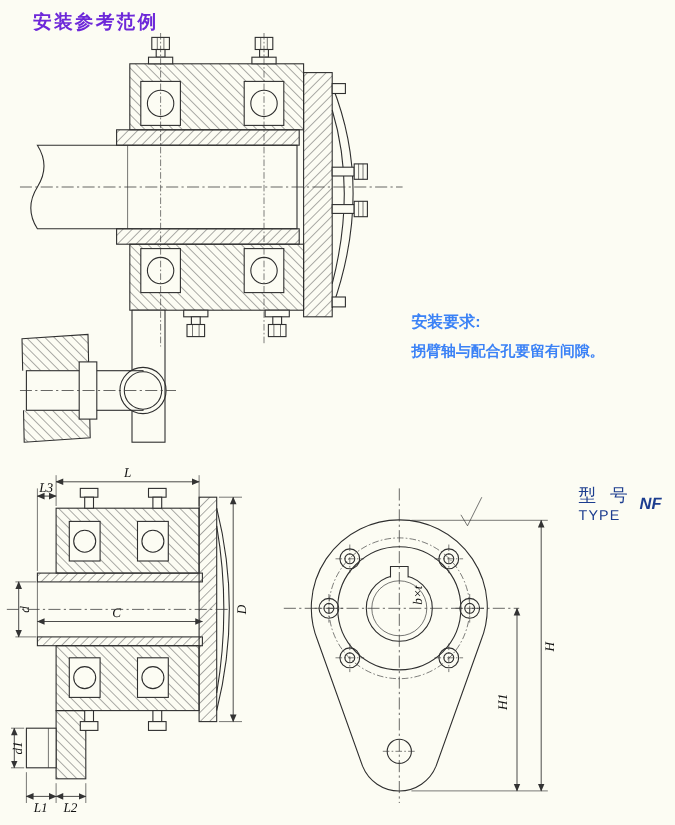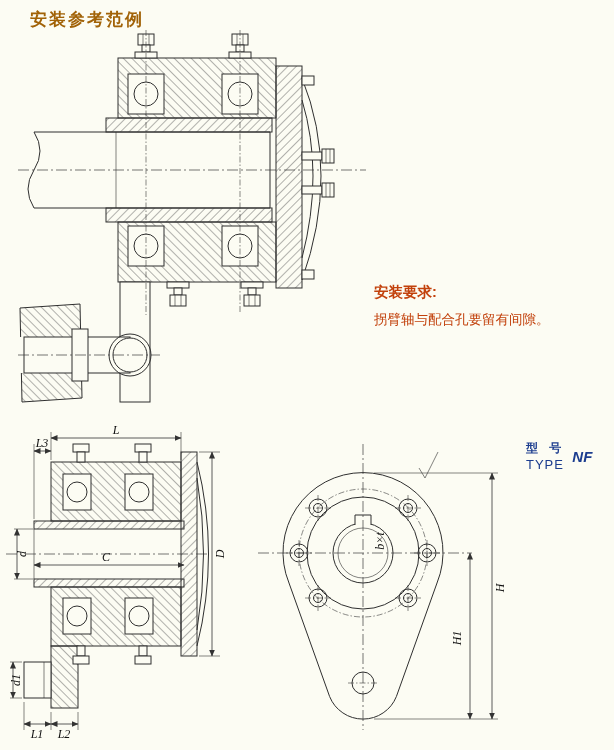--- a/index.html
+++ b/index.html
@@ -1,23 +1,23 @@
 <!DOCTYPE html>
 <html><head>
 <meta charset="utf-8">
 <style>
   * { margin:0; padding:0; box-sizing:border-box; }
   html,body { width:614px; height:750px; }
   body { background:#fcfcf3; font-family:"Liberation Sans", sans-serif; position:relative; overflow:hidden; }
-  .title { position:absolute; left:30px; top:8px; font-size:17px; font-weight:bold; color:#a16207; letter-spacing:2px; }
-  .note { position:absolute; left:374px; top:283px; width:236px; color:#c2410c; }
+  .title { position:absolute; left:30px; top:8px; font-size:17px; font-weight:bold; color:#6d28d9; letter-spacing:2px; }
+  .note { position:absolute; left:374px; top:283px; width:236px; color:#3b82f6; }
   .note-h { font-size:14.5px; font-weight:bold; margin-bottom:9px; }
-  .note-b { font-size:13.5px; }
+  .note-b { font-size:13.5px;font-weight:bold; }
   .model { position:absolute; left:526px; top:440px; width:88px; display:flex; align-items:center; gap:7px; color:#1c3d8f; }
-  .model-cn { font-size:12px; font-weight:bold; letter-spacing:4px; white-space:nowrap; }
+  .model-cn { font-size:16px; font-weight:normal; letter-spacing:4px; white-space:nowrap; }
   .model-en { font-size:13px; font-weight:normal; letter-spacing:1px; }
   .model-val { font-size:15px; font-weight:bold;font-style:italic; }
   svg { position:absolute; }
   .part   { fill:#fcfcf3; stroke:#2f2f2f; stroke-width:1; }
   .outline{ fill:none;    stroke:#2f2f2f; stroke-width:1; }
   .thin   { fill:none;    stroke:#2f2f2f; stroke-width:.6; }
   .hs     { stroke:#2f2f2f; stroke-width:1; }
   .cl  { fill:none; stroke:#3a3a3a; stroke-width:.7; stroke-dasharray:11 3 2 3; }
   .clt { fill:none; stroke:#3a3a3a; stroke-width:.6; stroke-dasharray:6 2 1.5 2; }
   .dim { fill:none; stroke:#333; stroke-width:.8; }

